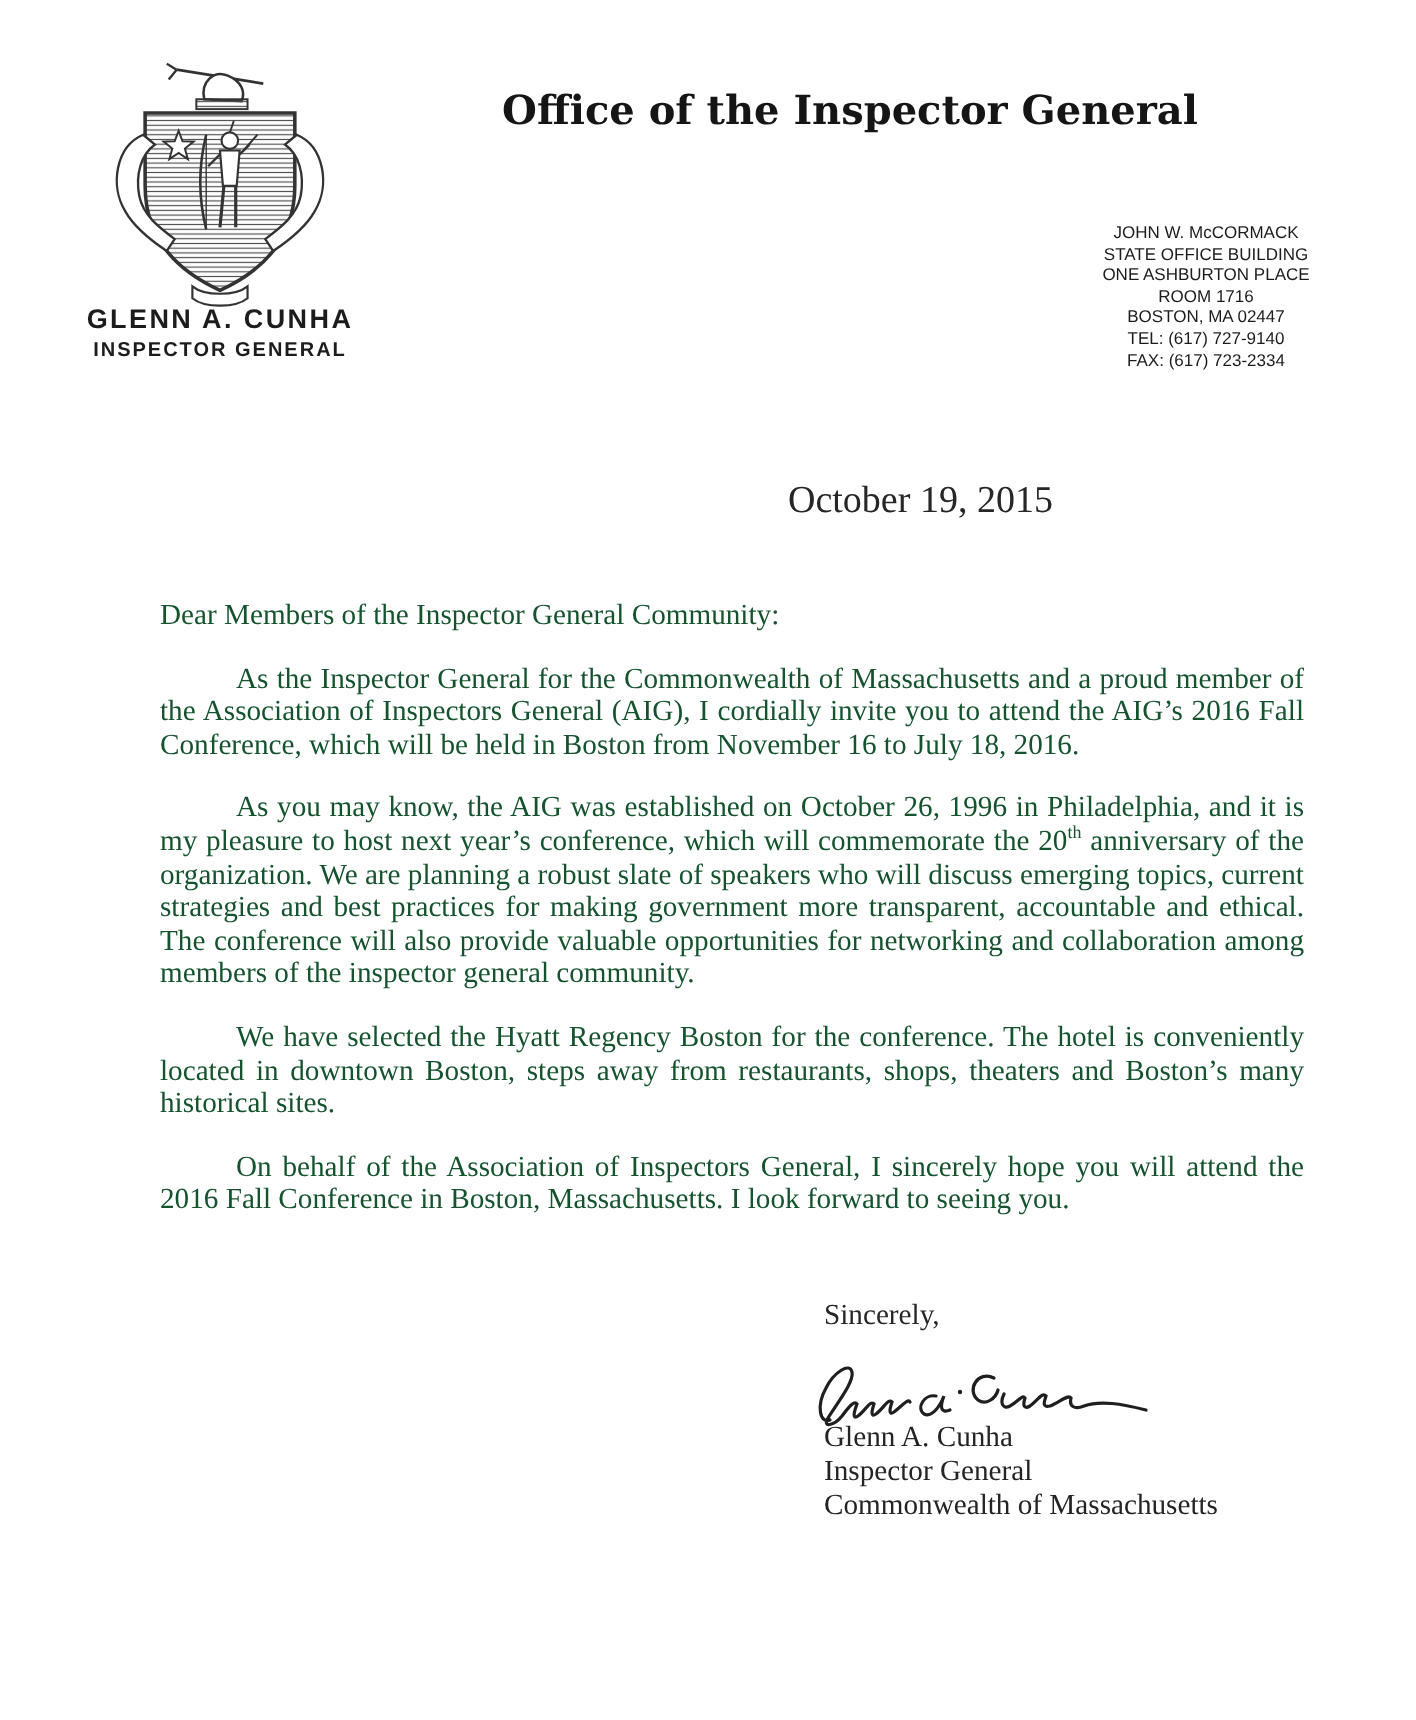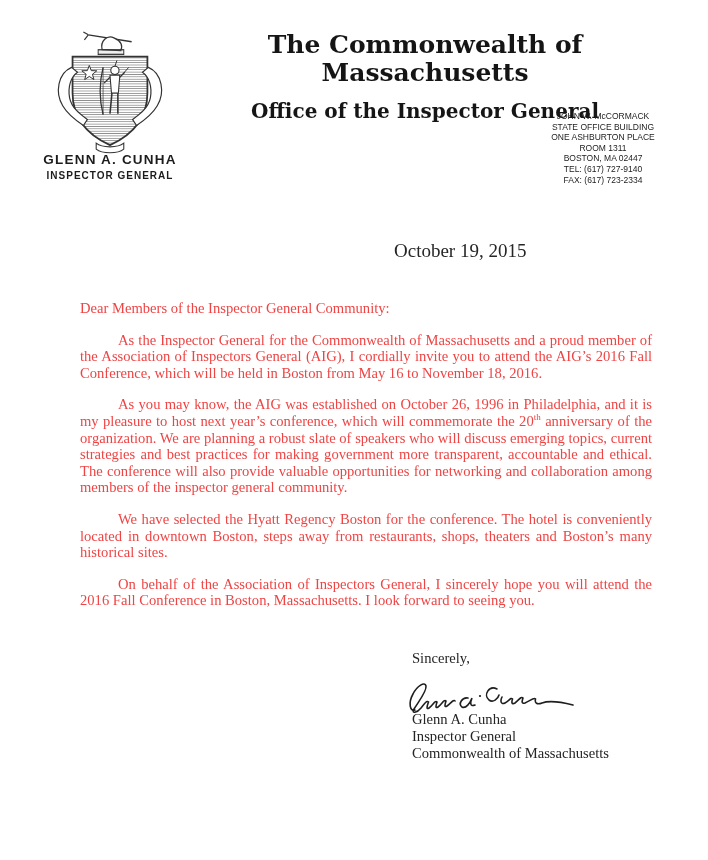--- a/index.html
+++ b/index.html
@@ -24,21 +24,21 @@
   .lh2 { font-size:20px; line-height:24px; margin-top:12px; }
   .address {
     position:absolute; left:538px; top:111px; width:130px; text-align:center;
     font-family:"Liberation Sans", sans-serif; font-weight:normal;
     font-size:8.5px; line-height:10.6px; color:#1c1c1c;
   }
   
   .date { position:absolute; left:394px; top:240px; font-size:19px; }
   .body-block {
     position:absolute; left:80px; top:300px; width:572px;
-    font-size:14.6px; line-height:16.6px; text-align:justify; color:#ef4444;
+    font-size:14.6px; line-height:16.6px; text-align:justify; color:#14532d;
   }
   .body-block .salutation { margin:0 0 15px 0; text-indent:0; text-align:left; }
   .body-block p { margin:0 0 15px 0; text-indent:38px; }
   .body-block sup { font-size:9px; line-height:0; vertical-align:super; }
   .closing { position:absolute; left:412px; top:650px; font-size:14.6px;text-align:center; }
   .signature { position:absolute; left:401px; top:673px; width:178px; height:47px; }
   .signer { position:absolute; left:412px; top:711px; font-size:14.6px; line-height:17.2px; color:#242424; }
 </style>
 </head>
 <body>
@@ -75,39 +75,38 @@
 
     <path d="M44 119 C50 124 66 124 72 119 L72 125 C66 130 50 130 44 125 Z" fill="#fff" stroke="#333" stroke-width="1.1"></path>
   </svg>
 
   <div class="official">
     <div class="official-name">GLENN A. CUNHA</div>
     <div class="official-title">INSPECTOR GENERAL</div>
   </div>
 
   <div class="letterhead">
-    <div class="lh1">The Commonwealth of Massachusetts</div>
     <div class="lh2">Office of the Inspector General</div>
   </div>
 
   <div class="address">
     <div>JOHN W. McCORMACK</div>
     <div>STATE OFFICE BUILDING</div>
     <div>ONE ASHBURTON PLACE</div>
-    <div>ROOM 1311</div>
+    <div>ROOM 1716</div>
     <div>BOSTON, MA 02447</div>
     <div>TEL: (617) 727-9140</div>
     <div>FAX: (617) 723-2334</div>
   </div>
 
   <div class="date">October 19, 2015</div>
 
   <div class="body-block">
     <div class="salutation">Dear Members of the Inspector General Community:</div>
-    <p>As the Inspector General for the Commonwealth of Massachusetts and a proud member of the Association of Inspectors General (AIG), I cordially invite you to attend the AIG’s 2016 Fall Conference, which will be held in Boston from May 16 to November 18, 2016.</p>
+    <p>As the Inspector General for the Commonwealth of Massachusetts and a proud member of the Association of Inspectors General (AIG), I cordially invite you to attend the AIG’s 2016 Fall Conference, which will be held in Boston from November 16 to July 18, 2016.</p>
     <p><span>As you may know, the AIG was established on October 26, 1996 in Philadelphia, and it is my pleasure to host next year’s conference, which will commemorate the 20</span><sup>th</sup><span> anniversary of the organization. We are planning a robust slate of speakers who will discuss emerging topics, current strategies and best practices for making government more transparent, accountable and ethical. The conference will also provide valuable opportunities for networking and collaboration among members of the inspector general community.</span></p>
     <p>We have selected the Hyatt Regency Boston for the conference. The hotel is conveniently located in downtown Boston, steps away from restaurants, shops, theaters and Boston’s many historical sites.</p>
     <p>On behalf of the Association of Inspectors General, I sincerely hope you will attend the 2016 Fall Conference in Boston, Massachusetts. I look forward to seeing you.</p>
   </div>
 
   <div class="closing">Sincerely,</div>
 
   <svg class="signature" viewBox="0 0 178 47" aria-hidden="true">
     <g fill="none" stroke="#1f1f1f" stroke-width="1.6" stroke-linecap="round">
       <path d="M14 37 C9 39 7 30 12 21 C16 13 24 8 25 13 C26 18 18 28 13 36 C10 41 16 40 20 35 C23 31 26 27 27.5 29 C26 33 25 37 28 35 C32 32 34 27 36 29 C35 32 34 36 37 34 C41 31 43 26 45 28 C44 31 43 35 46 33 C50 30 53 26 54 28"></path>

